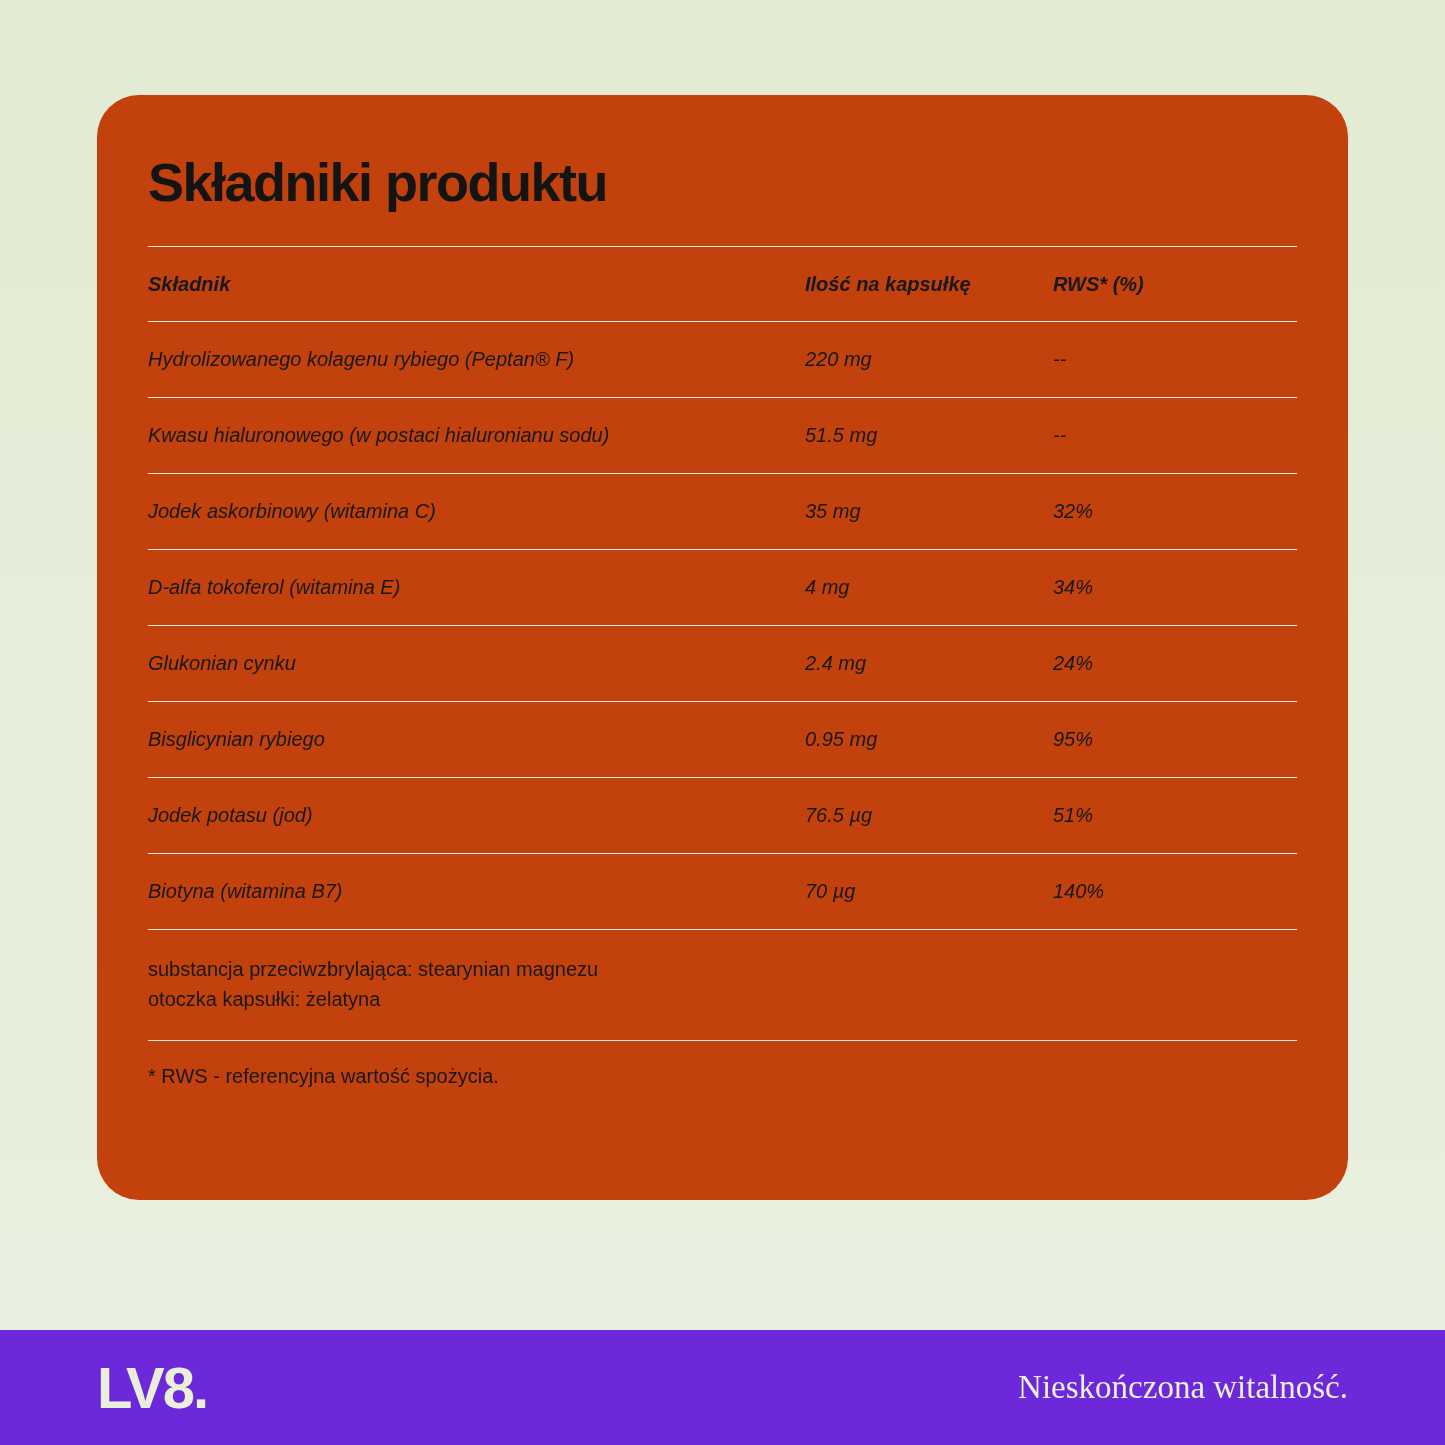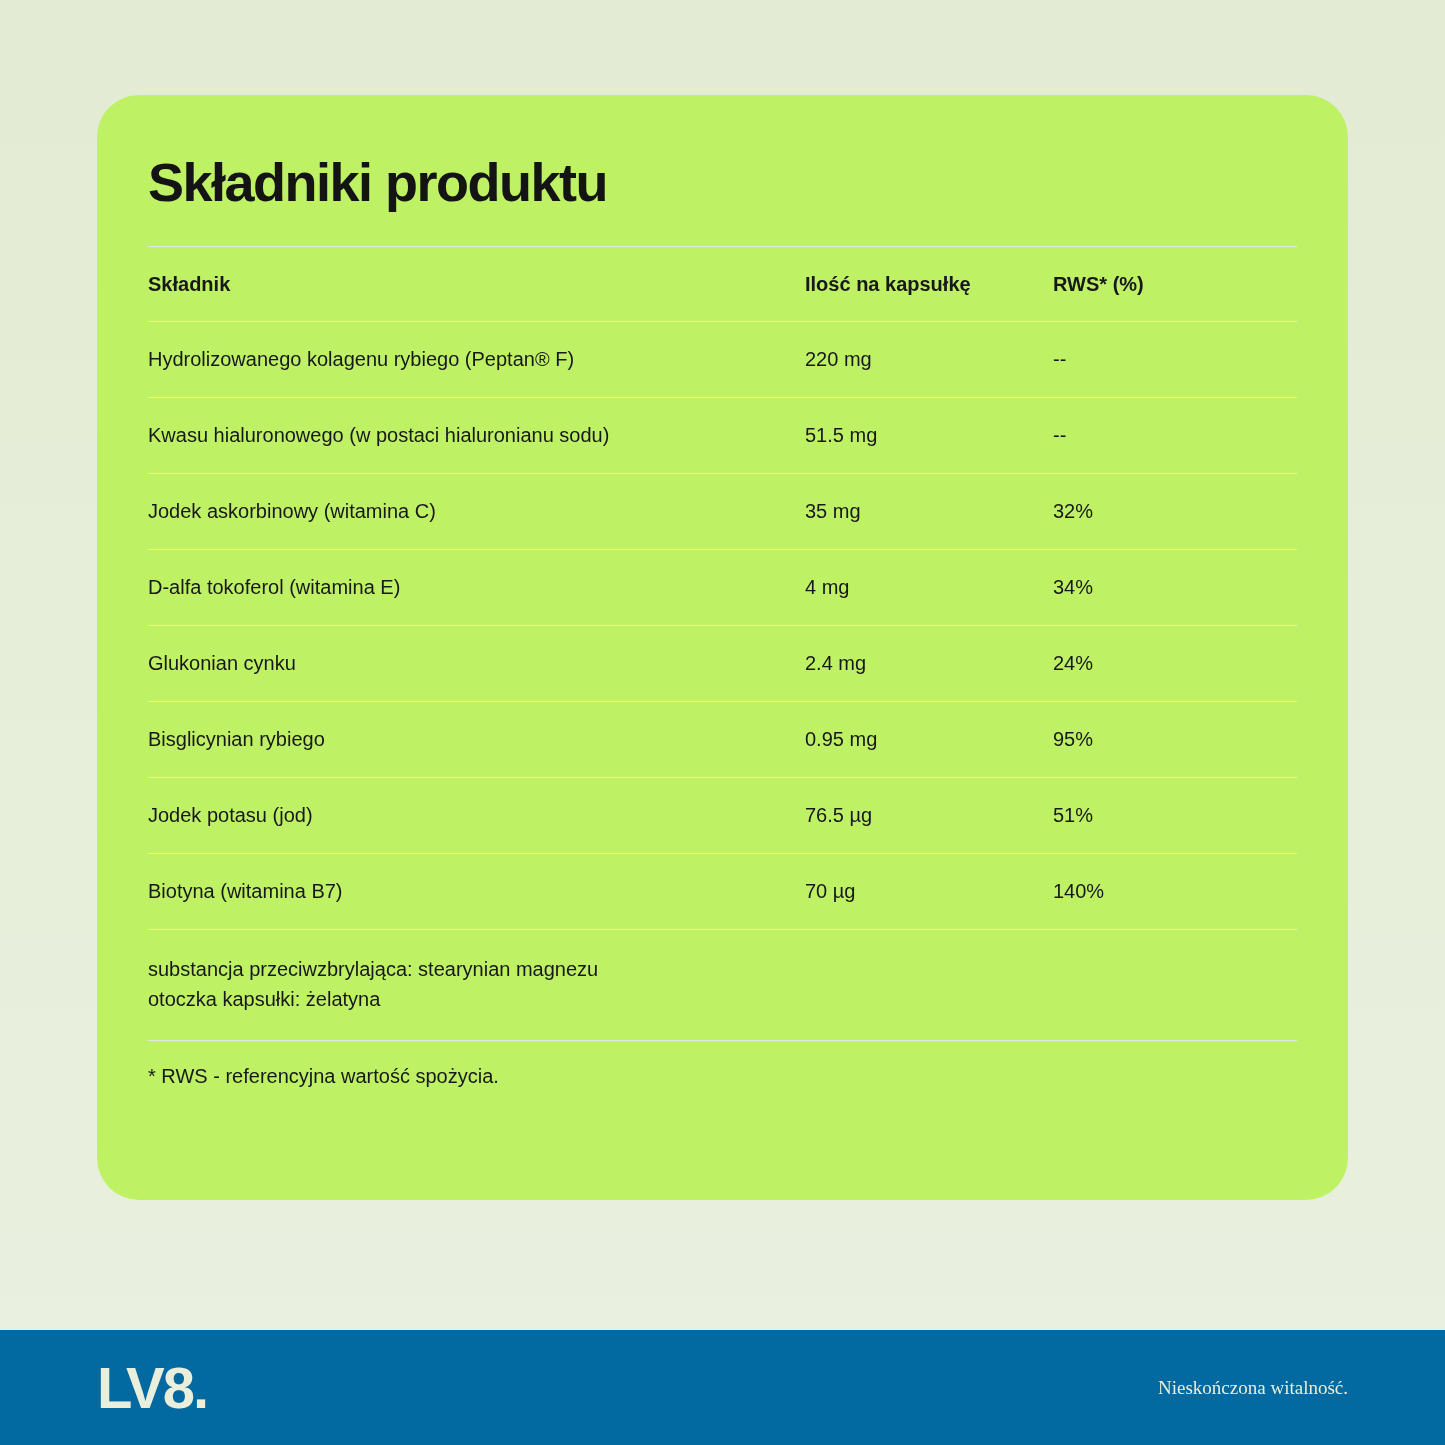--- a/index.html
+++ b/index.html
@@ -12,21 +12,21 @@
     font-family: "Liberation Sans", sans-serif;
     background: linear-gradient(180deg, #e4ebd4 0%, #e7eeda 60%, #eaf0e0 100%);
   }
 
   .card {
     position: absolute;
     left: 97px;
     top: 95px;
     width: 1251px;
     height: 1105px;
-    background: #bef264;
+    background: #c2410c;
     border-radius: 42px;
     padding: 58px 51px 0 51px;
   }
 
   .title {
     margin: 0;
     font-size: 54px;
     line-height: 1.1;
     font-weight: 700;
     letter-spacing: -1.5px;
@@ -45,20 +45,21 @@
     border-top: 1px solid #e6e6e6;
   }
 
   .row {
     display: flex;
     align-items: center;
     height: 76px;
     border-bottom: 1px solid #e6e6e6;
     font-size: 20px;
     color: #18181b;
+    font-style: italic;
   }
   .row.header { height: 75px; }
   .row.header .cell { font-weight: 700; }
 
   .c1 { width: 657px; padding-right: 24px; }
   .c2 { width: 248px; }
   .c3 { flex: 1; }
 
   .excipients-row {
     padding: 24px 0 26px 0;
@@ -73,37 +74,37 @@
     font-size: 20px;
     color: #18181b;
   }
 
   .footer-bar {
     position: absolute;
     left: 0;
     top: 1330px;
     width: 1445px;
     height: 115px;
-    background: #0369a1;
+    background: #6d28d9;
     display: flex;
     align-items: center;
     justify-content: space-between;
     padding: 0 97px;
   }
 
   .logo {
     font-size: 58px;
     font-weight: 800;
     letter-spacing: -2px;
     color: #e9efdb;
   }
 
   .tagline {
     font-family: "Liberation Serif", serif;
-    font-size: 19px;
+    font-size: 33px;
     color: #e9efdb;
   }
 </style>
 </head>
 <body>
 
 <div class="card">
   <h1 class="title">Składniki produktu</h1>
 
   <div class="tbl">

